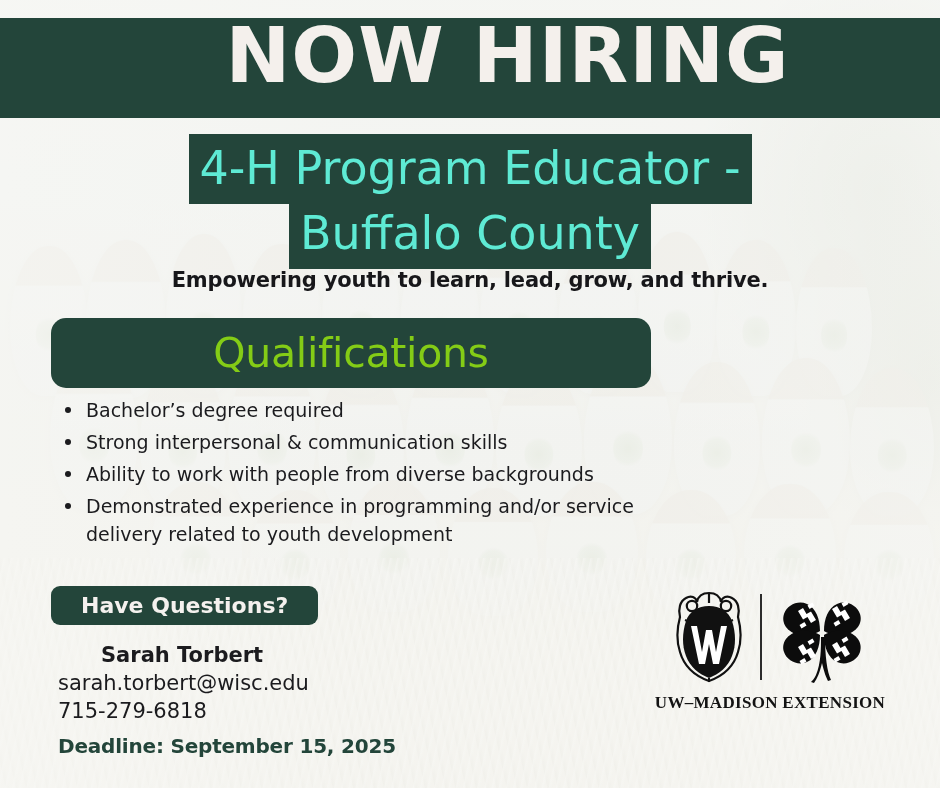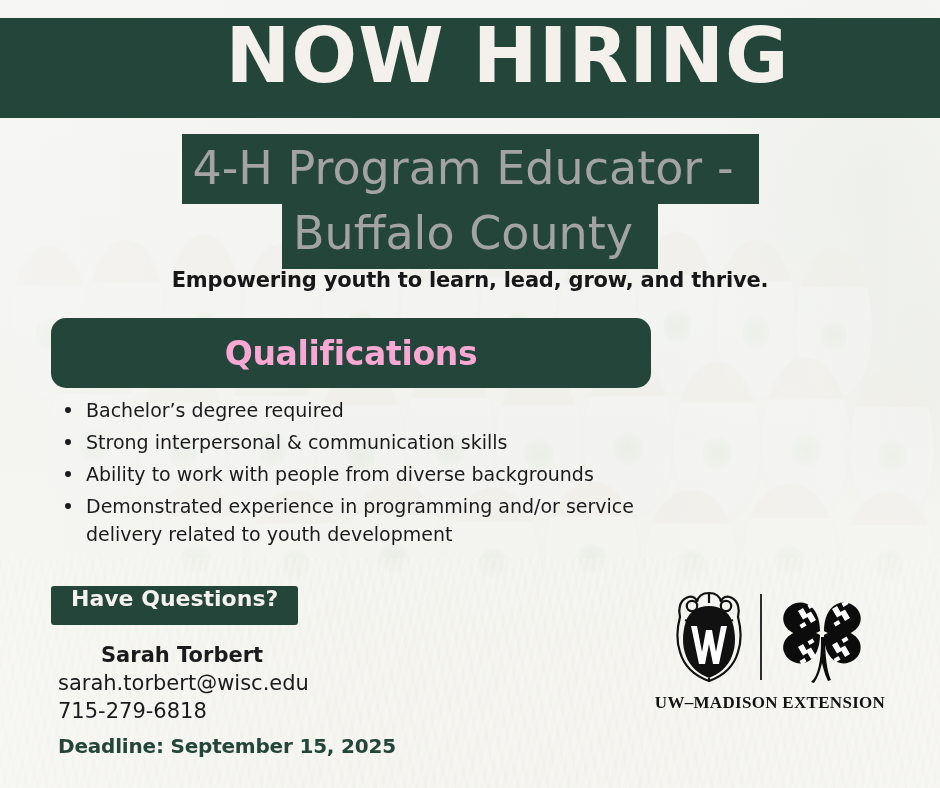--- a/index.html
+++ b/index.html
@@ -113,28 +113,28 @@
   .job-title {
     position: absolute;
     left: 0;
     top: 136px;
     width: 940px;
     text-align: center;
     line-height: 1.0;
   }
   .job-title-line {
     display: inline;
-    color: #a3a3a3;
+    color: #5eead4;
     background: #23453a;
     box-decoration-break: clone;
     -webkit-box-decoration-break: clone;
     font-family: "DejaVu Sans", sans-serif;
     font-weight: normal;
     font-size: 46px;
-    padding: 7px 25px 9px 11px;
+    padding: 7px 11px 9px 11px;
     line-height: 1.42;
   }
 
   .tagline {
     position: absolute;
     left: 0;
     top: 268px;
     width: 940px;
     text-align: center;
     color: #17171a;
@@ -150,24 +150,24 @@
     top: 318px;
     width: 600px;
     height: 70px;
     background: #23453a;
     border-radius: 15px;
     display: flex;
     align-items: center;
     justify-content: center;
   }
   .qual-box-text {
-    color: #f9a8d4;
-    font-family: "DejaVu Sans", sans-serif;
-    font-weight: bold;
-    font-size: 33px;
+    color: #84cc16;
+    font-family: "DejaVu Sans", sans-serif;
+    font-weight: normal;
+    font-size: 41px;
     letter-spacing: -0.3px;
   }
 
   .qual-list {
     position: absolute;
     left: 58px;
     top: 396px;
     width: 610px;
     margin: 0;
     padding: 0;
@@ -224,24 +224,25 @@
     font-size: 34px;
     line-height: 33px;
     letter-spacing: -0.5px;
   }
 
   .questions-box {
     position: absolute;
     left: 51px;
     top: 586px;
     height: 39px;
-    padding: 0 20px;
+    padding: 0 30px;
     background: #23453a;
-    border-radius: 3px;
+    border-radius: 9px;
     display: flex;
+    align-items: center;
   }
   .questions-box-text {
     color: #f4f1ee;
     font-family: "DejaVu Sans", sans-serif;
     font-weight: bold;
     font-size: 22px;
   }
 
   .contact {
     position: absolute;

